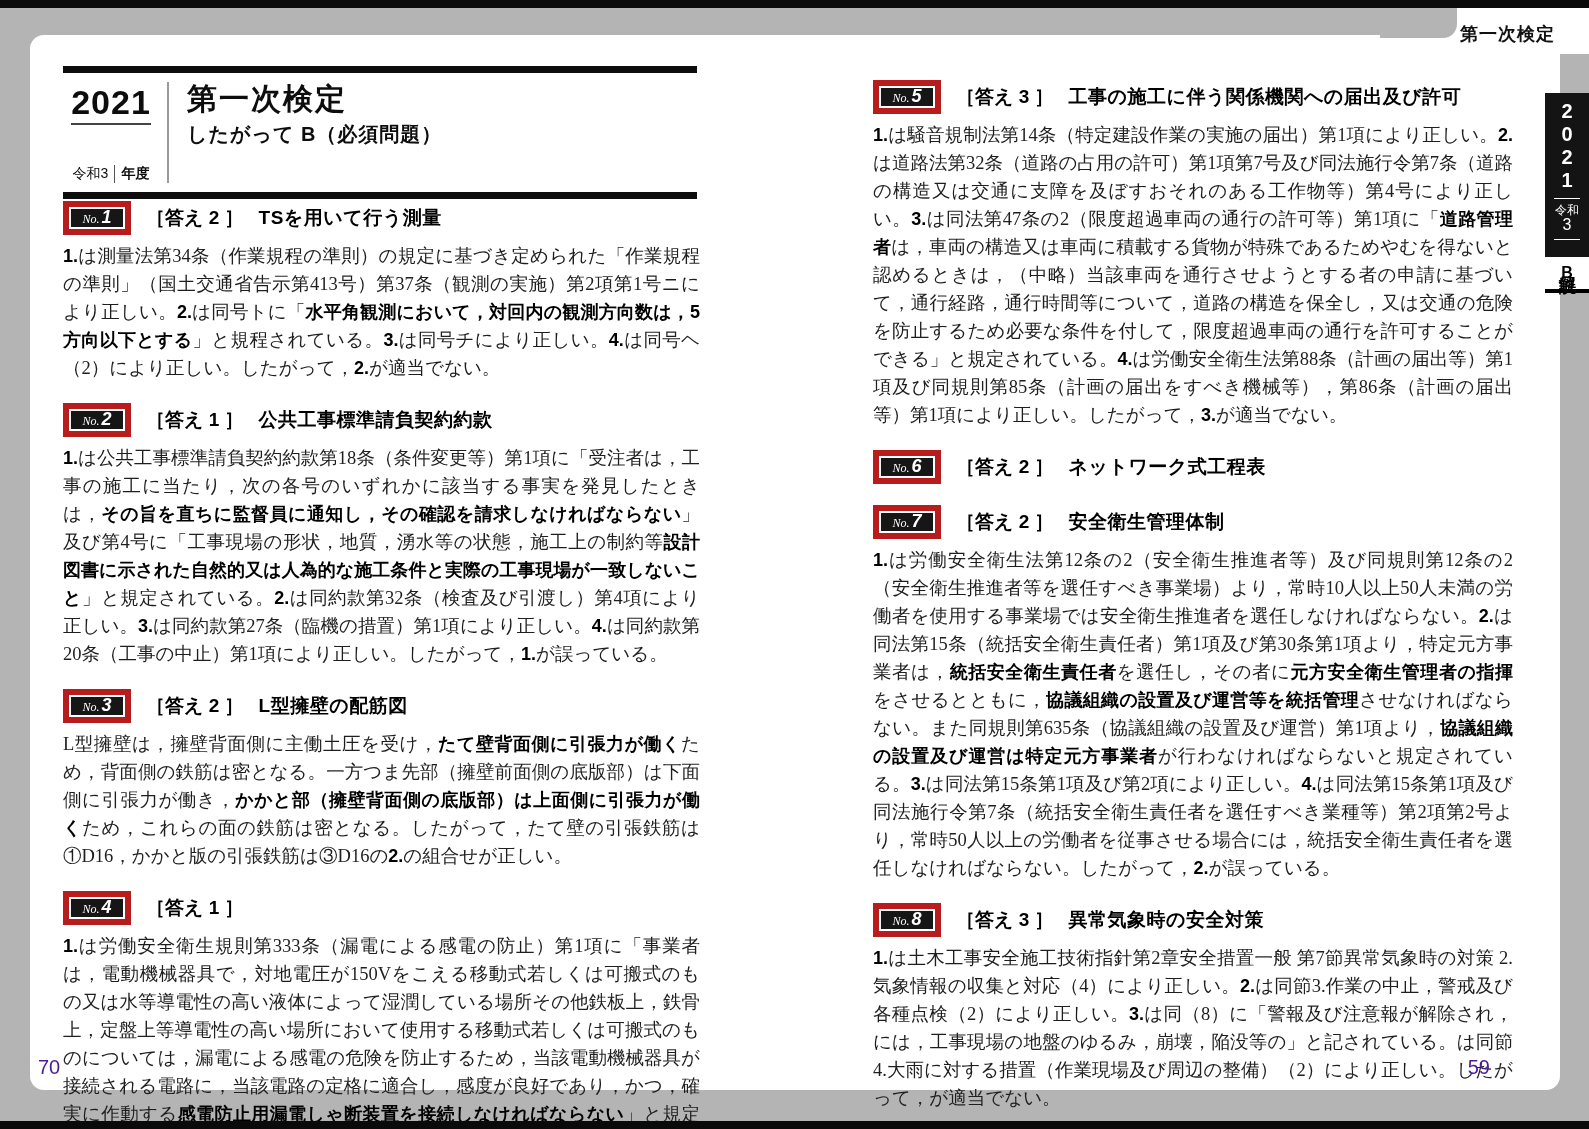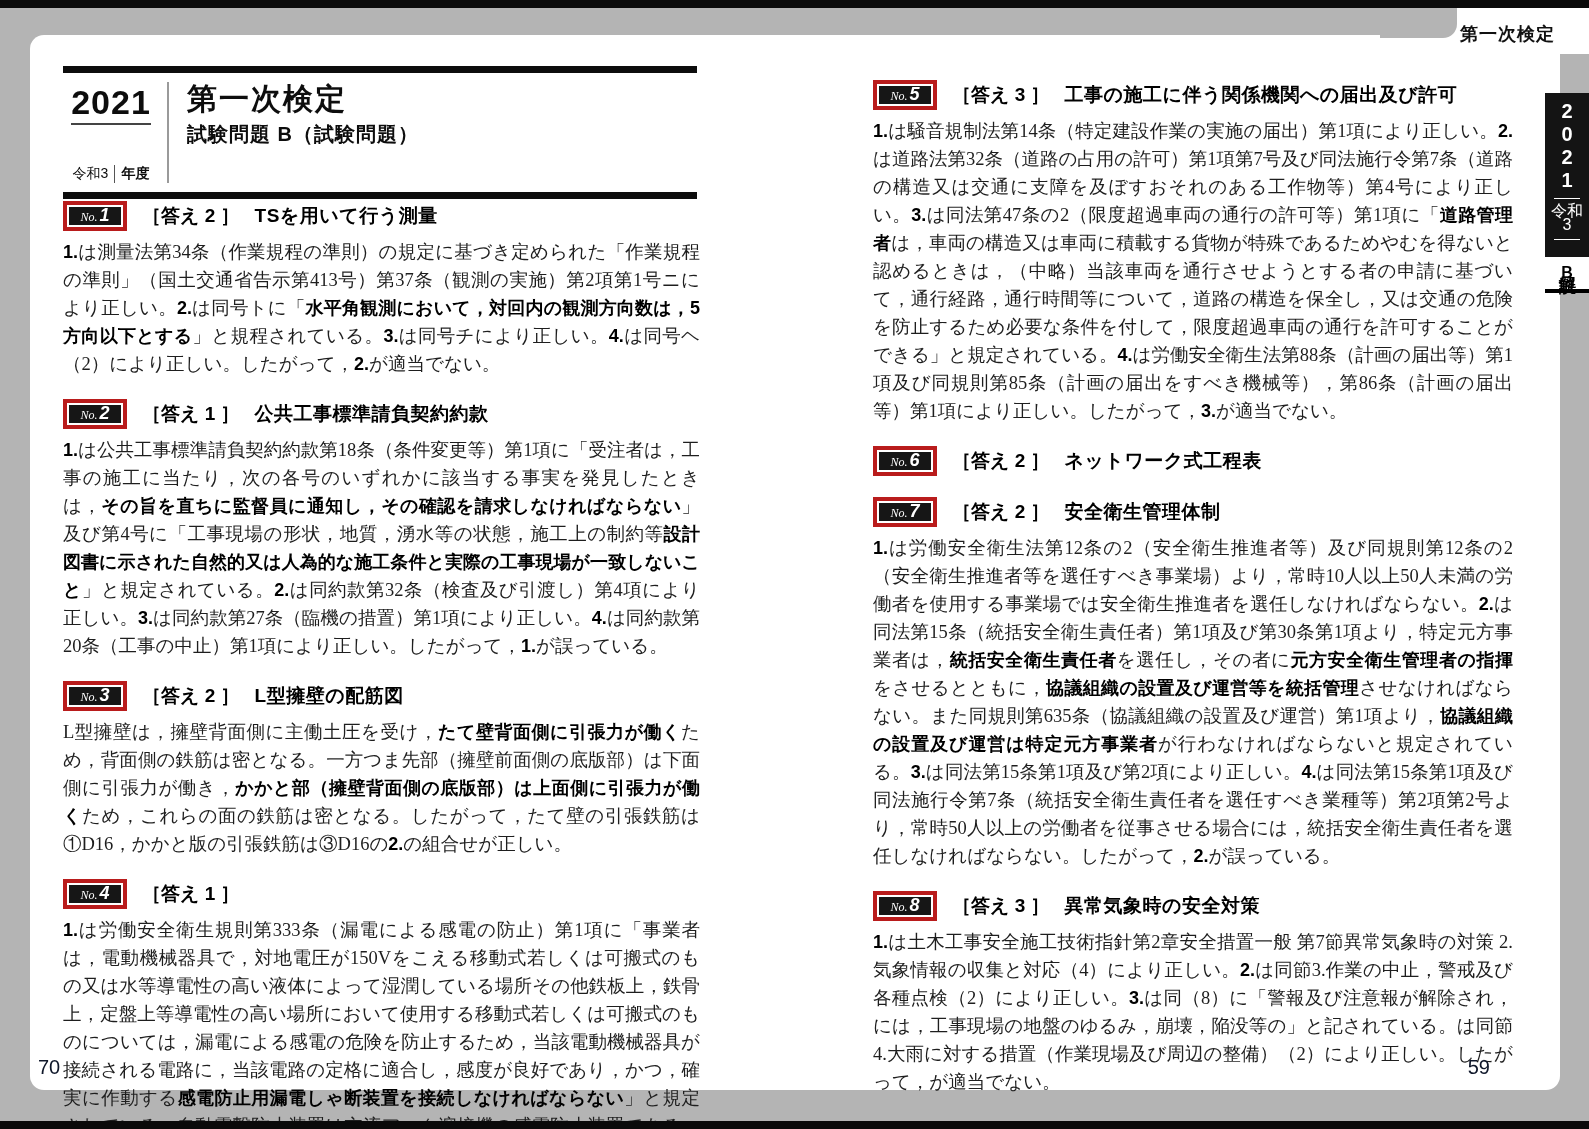--- a/index.html
+++ b/index.html
@@ -16,21 +16,21 @@
   .page{position:absolute;left:30px;top:35px;width:1530px;height:1055px;background:#ffffff;border-radius:14px;z-index:1;}
   .notch{position:absolute;left:1440px;top:8px;width:149px;height:46px;background:#ffffff;z-index:1;}
   .band-corner{position:absolute;left:1380px;top:8px;width:77px;height:30px;background:#b4b4b4;border-bottom-right-radius:14px;z-index:2;}
   
   .hdr-right{position:absolute;left:1460px;top:22px;z-index:6;font-weight:700;font-size:18px;color:#111;letter-spacing:1px;}
   
   .side-tab{position:absolute;left:1545px;top:93px;width:44px;z-index:7;text-align:center;}
   .tab-black{background:#141414;color:#fff;padding:7px 0 9px;}
   .tab-year{writing-mode:vertical-rl;text-orientation:upright;font-weight:800;font-size:20px;line-height:20px;letter-spacing:1px;margin:0 auto;}
   .tab-sep{width:26px;height:1px;background:#fff;margin:6px auto;}
-  .tab-era-label{font-size:16px;line-height:11px;}
+  .tab-era-label{font-size:12px;line-height:11px;}
   .tab-era-year{font-size:16px;line-height:17px;}
   .tab-nendo{writing-mode:vertical-rl;text-orientation:upright;font-weight:700;font-size:15px;line-height:16px;letter-spacing:1px;margin:0 auto;}
   .tab-white{background:#ffffff;border-bottom:4px solid #000;padding:6px 0 6px;color:#000;}
   .tab-kaisetsu{writing-mode:vertical-rl;text-orientation:upright;font-weight:700;font-size:17px;line-height:18px;margin:0 auto;}
   .tab-letter{font-weight:700;font-size:16px;line-height:20px;}
   
   .band{position:absolute;left:63px;top:66px;width:634px;z-index:3;color:#0d0d0d;}
   .band-rule{height:7px;background:#0d0d0d;}
   .band-mid{display:flex;align-items:stretch;padding:9px 0 9px 6px;}
   .year-block{width:84px;text-align:center;padding-top:2px;}
@@ -43,29 +43,29 @@
   .title-block{padding-top:0px;}
   .main-title{font-weight:800;font-size:30px;line-height:34px;letter-spacing:2px;}
   .sub-title{font-weight:700;font-size:20px;line-height:24px;margin-top:6px;letter-spacing:1px;}
   
   .col{position:absolute;width:637px;z-index:3;}
   .col-left{left:63px;top:201px;}
   .col-right{left:873px;top:80px;width:640px;}
   .sec{margin-bottom:21px;}
   .sec-head{display:flex;align-items:center;gap:15px;margin-bottom:7px;color:#000;}
   .no-badge{display:inline-flex;align-items:baseline;justify-content:center;gap:2px;background:#161616;color:#fff;
-    border:4px solid #b91c1c;box-shadow:inset 0 0 0 2px #fff;padding:1px 8px 2px;min-width:40px;}
+    border:6px solid #b91c1c;box-shadow:inset 0 0 0 2px #fff;padding:1px 8px 2px;min-width:40px;}
   .no-lbl{font-family:"Liberation Serif",serif;font-size:12px;font-style:italic;}
   .no-num{font-size:18px;font-weight:800;font-style:italic;line-height:19px;}
   .sec-answer{font-weight:700;font-size:19px;white-space:nowrap;}
   .sec-title{font-weight:700;font-size:19px;letter-spacing:0.5px;text-align:right;}
   .sec-body{font-family:"Liberation Serif",serif;font-size:18.5px;line-height:28px;color:#1e1e1e;text-align:justify;}
   .sec-body b{font-family:"Liberation Sans",sans-serif;font-weight:700;color:#000;font-size:18px;}
   
-  .pn{position:absolute;top:1056px;font-size:20px;color:#0f172a;z-index:3;}
+  .pn{position:absolute;top:1056px;font-size:20px;color:#4c1d95;z-index:3;}
   .pn-left{left:38px;}
   .pn-right{left:1430px;width:60px;text-align:right;}
 </style>
 </head>
 <body>
 
 <div class="bar-top"></div>
 <div class="bar-bottom"></div>
 
 <div class="page"></div>
@@ -96,21 +96,21 @@
       <div class="year">2021</div>
       <hr class="year-hr">
       <div class="era-row">
         <span class="era">令和3</span>
         <span class="nendo">年度</span>
       </div>
     </div>
     <div class="v-div"></div>
     <div class="title-block">
       <div class="main-title">第一次検定</div>
-      <div class="sub-title">試験問題 B（試験問題）</div>
+      <div class="sub-title">したがって B（必須問題）</div>
     </div>
   </div>
   <div class="band-rule"></div>
 </div>
 
 <div class="col col-left">
 
     <div class="sec">
       <div class="sec-head">
         <span class="no-badge">

